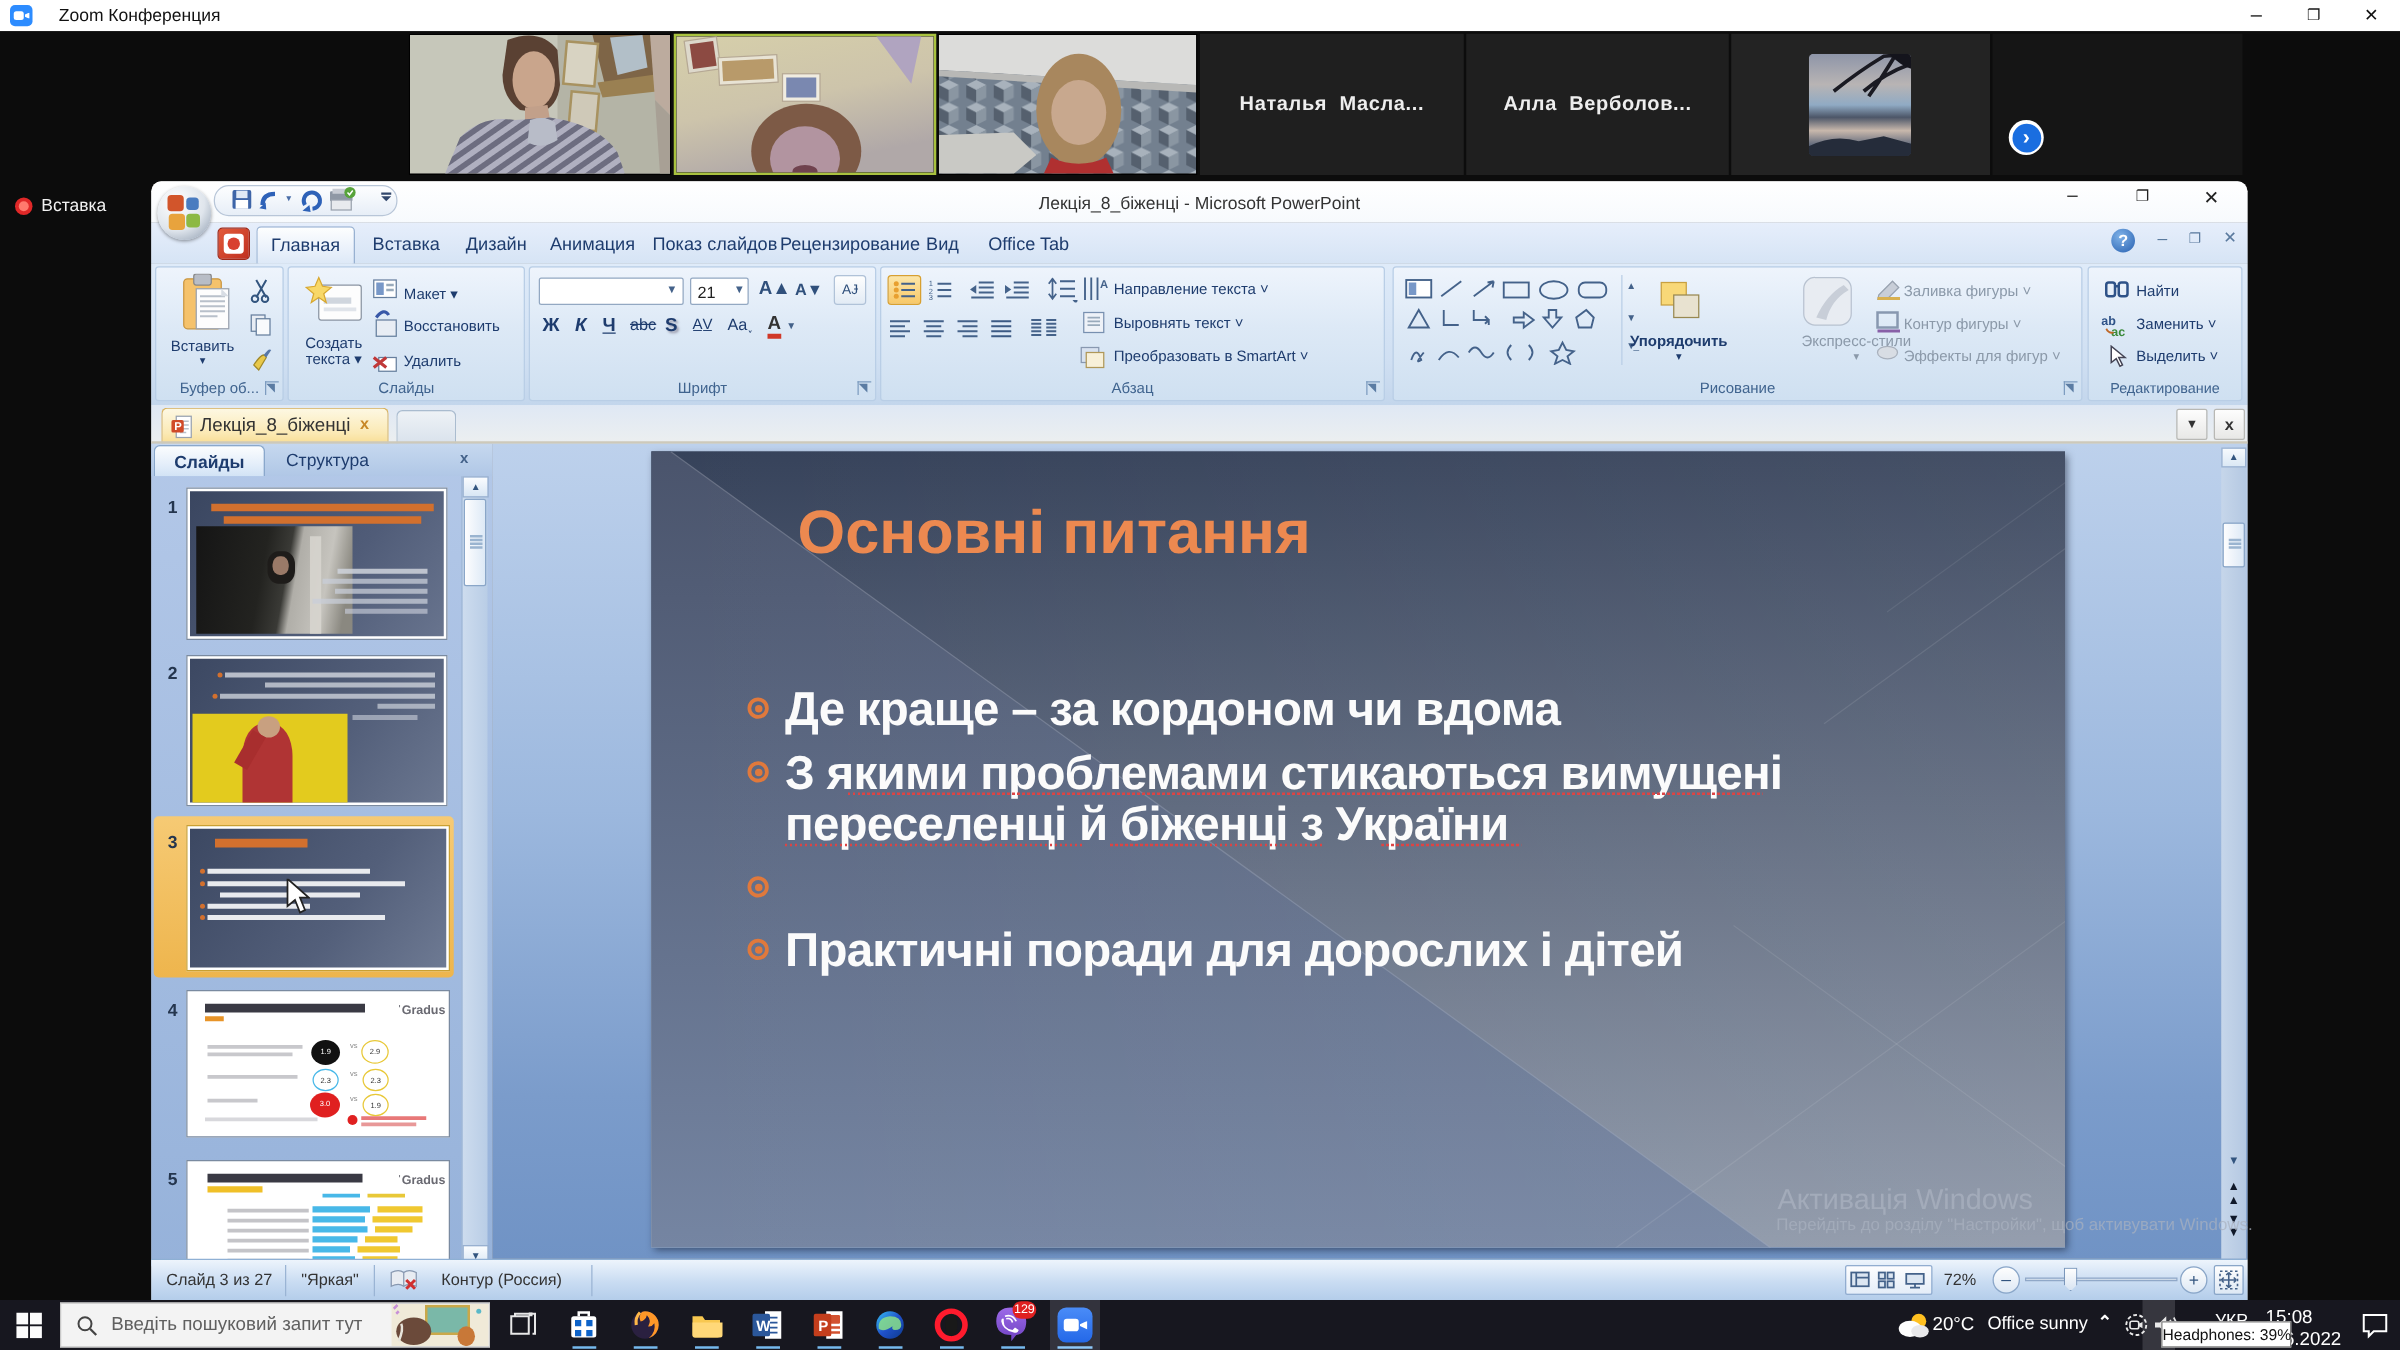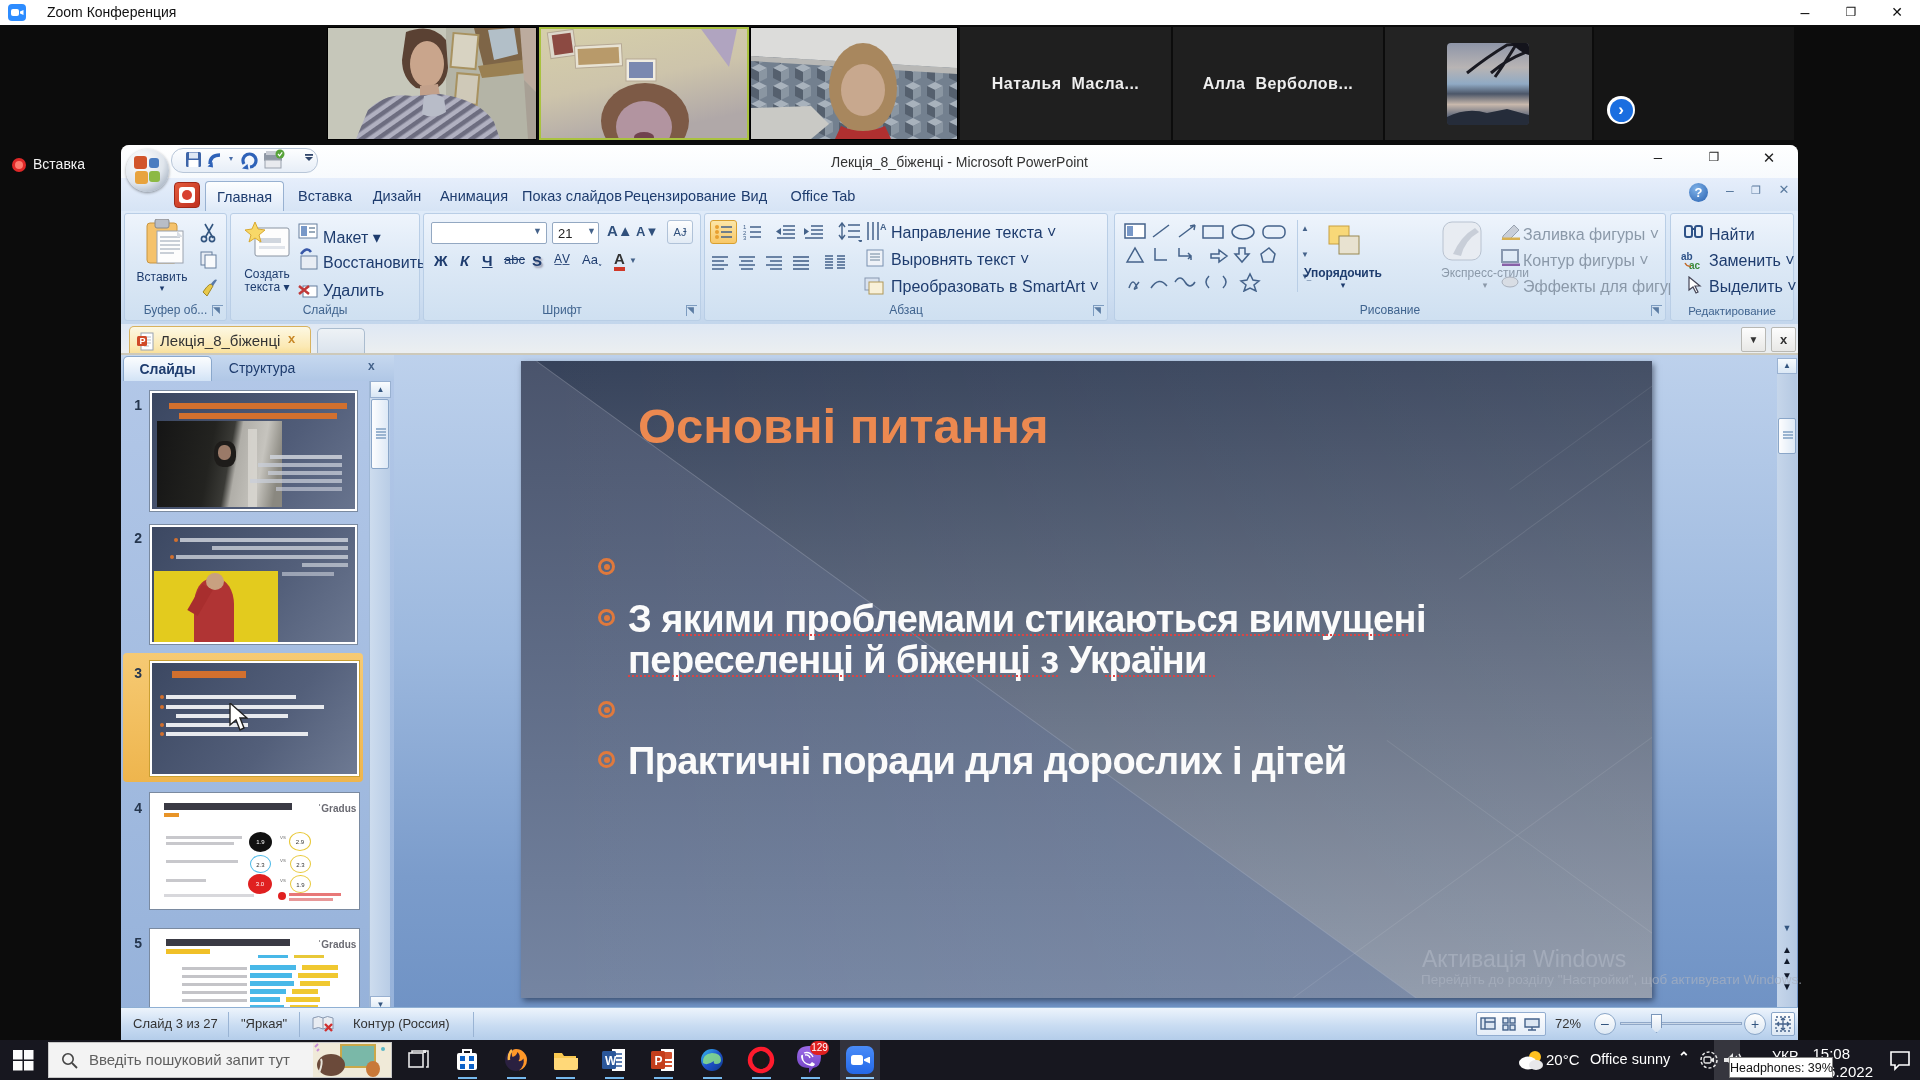--- a/index.html
+++ b/index.html
@@ -33,21 +33,21 @@
 
 #tabrow{left:0;top:33px;width:1677px;height:33px;background:linear-gradient(#e6eefb,#d6e4f5)}
 .rtab{top:3px;height:30px;line-height:30px;font-size:14.5px;color:#1e3c6e;text-align:center;white-space:nowrap}
 .rtab.active{background:linear-gradient(#fdfefe,#eaf1fb 60%,#dde9f7);border:1px solid #98b1d1;border-bottom:none;border-radius:4px 4px 0 0;font-weight:normal}
 
 #ribbon{left:0;top:66px;width:1677px;height:113px;background:linear-gradient(#dfebf9,#cfdff2 70%,#c3d6ec)}
 .group{top:2px;height:108px;background:linear-gradient(#eef4fc,#dde9f6 45%,#cfe0f1);border:1px solid #b9cee6;border-radius:3px}
 .glabel{bottom:3px;left:0;width:100%;text-align:center;font-size:12px;color:#40648f;position:absolute}
 .launch{position:absolute;bottom:4px;right:3px;width:11px;height:11px;border:1px solid #7d9cc0;border-right:none;border-bottom:none;color:#5b7ca3;font-size:9px;line-height:9px}
 .bigtxt{position:absolute;text-align:center;font-size:12px;color:#1e3c6e}
-.stxt{position:absolute;font-size:16px;color:#1e3c6e;white-space:nowrap}
+.stxt{position:absolute;font-size:12px;color:#1e3c6e;white-space:nowrap}
 .gray{color:#8b99a9}
 
 #otabbar{left:0;top:179px;width:1677px;height:31px;background:linear-gradient(#dfe8f4,#eceff0)}
 #otab1{left:8px;top:2px;width:182px;height:29px;background:linear-gradient(#fdf8e3,#fbe9b4 70%,#f8dd94);border:1px solid #d8b25e;border-bottom:none;border-radius:5px 5px 0 0}
 #otab2{left:196px;top:4px;width:48px;height:27px;background:linear-gradient(#eef2f6,#d9e2ec);border:1px solid #aabccf;border-bottom:none;border-radius:5px 5px 0 0}
 
 #pane{left:0;top:210px;width:273px;height:658px;background:linear-gradient(#b3c8e8,#96b2da);overflow:hidden}
 #panetabs{left:0;top:0;width:273px;height:26px;background:linear-gradient(#c6d8ef,#b0c7e6)}
 .ptab{top:1px;height:25px;font-size:14px;color:#1e3c6e;text-align:center;line-height:25px}
 .ptab.active{background:linear-gradient(#fbfdfe,#e4eefa 60%,#d2e3f5);border:1px solid #8aa8cc;border-bottom:none;border-radius:5px 5px 0 0;font-weight:bold;color:#1e3c6e}
@@ -627,20 +627,21 @@
     <div id="slide" class="abs">
       <div class="lightwedge"></div>
         <div class="abs" style="left:0;top:0;width:100%;height:100%;background:linear-gradient(90deg,rgba(255,255,255,0),rgba(255,255,255,.07))"></div>
         <div class="sline" style="left:16px;top:0;width:1086px;height:1px;transform:rotate(35.9deg);transform-origin:0 0;background:rgba(255,255,255,.16)"></div>
       <div class="sline" style="left:960px;top:40px;width:300px;height:1px;transform:rotate(-36deg);background:rgba(255,255,255,.08)"></div>
       <div class="sline" style="left:820px;top:520px;width:480px;height:1px;transform:rotate(36deg);background:rgba(255,255,255,.09)"></div>
       <div class="sline" style="left:700px;top:500px;width:520px;height:1px;transform:rotate(-36deg);background:rgba(255,255,255,.09)"></div>
       <div class="sline" style="left:900px;top:100px;width:400px;height:1px;transform:rotate(-36deg)"></div>
       <div id="stitle" class="abs">Основні питання</div>
       <div class="bullet" style="left:77px;top:197px"></div>
+      <div class="btext" style="left:107px;top:186px">Де краще – за кордоном чи вдома</div>
       <div class="bullet" style="left:77px;top:248px"></div>
       <div class="btext" style="left:107px;top:278px">переселенці й біженці з України</div>
       <div class="btext" style="left:107px;top:237px">З якими проблемами стикаються вимущені</div>
       <div class="bullet" style="left:77px;top:340px"></div>
       <div class="bullet" style="left:77px;top:390px"></div>
       <div class="btext" style="left:107px;top:379px">Практичні поради для дорослих і дітей</div>
       <div class="squig" style="left:157px;top:273px;width:732px"></div>
       <div class="squig" style="left:107px;top:314px;width:240px"></div>
         <div class="squig" style="left:367px;top:314px;width:170px"></div>
       <div class="squig" style="left:584px;top:314px;width:112px"></div>

